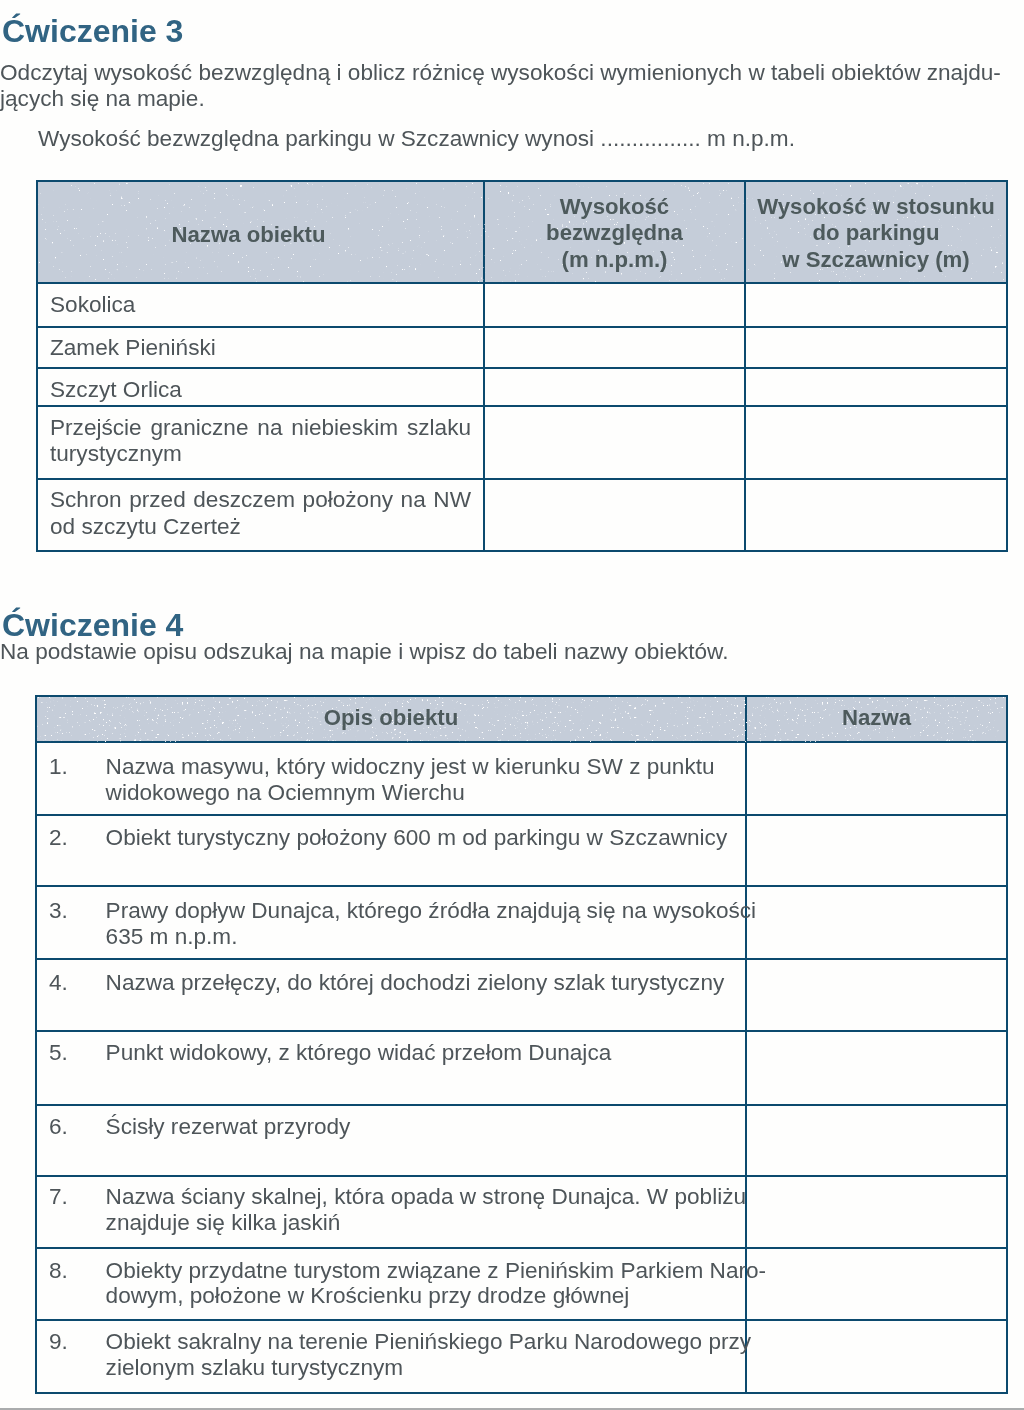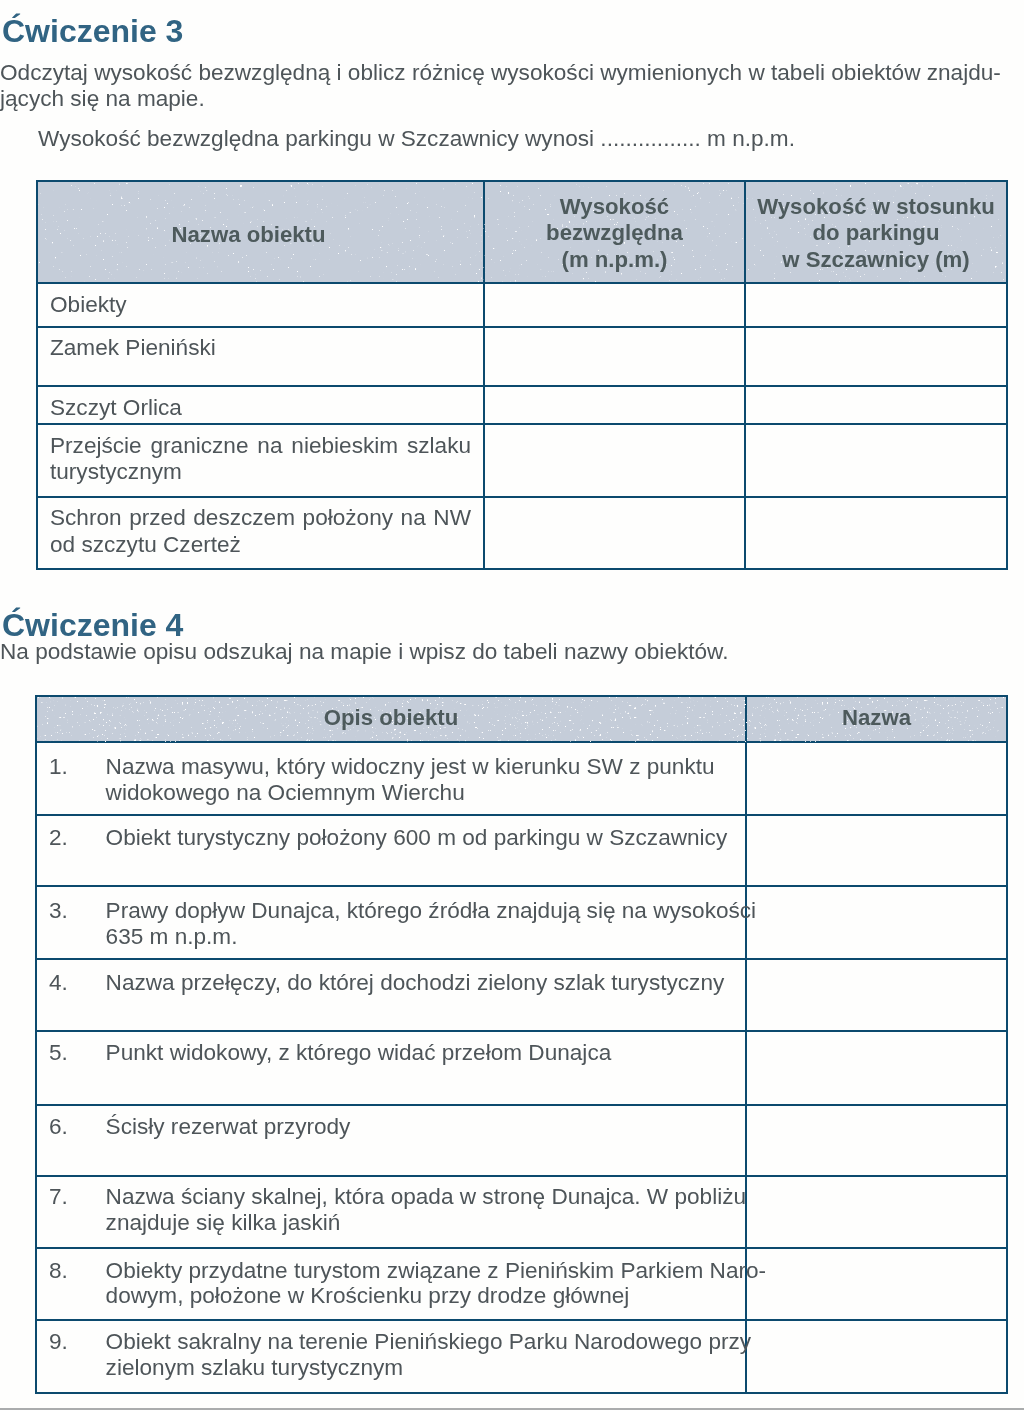--- a/index.html
+++ b/index.html
@@ -70,26 +70,26 @@
       <th>
             <span class="hl">Wysokość w stosunku</span>
             <span class="hl">do parkingu</span>
             <span class="hl">w Szczawnicy (m)</span>
           </th>
     </tr>
       </thead>
     <tbody id="t1body">
         <tr style="height: 44.7px;">
           <td>
-            <div class="cell" style="padding:8px 12px 0 12px"><span class="">Obiekty</span></div>
-          </td>
-          <td></td>
-          <td></td>
-        </tr>
-        <tr style="height: 59px; margin-top: 36px;">
+            <div class="cell" style="padding:8px 12px 0 12px"><span class="">Sokolica</span></div>
+          </td>
+          <td></td>
+          <td></td>
+        </tr>
+        <tr style="height: 41px; margin-top: 36px;">
           <td>
             <div class="cell" style="padding:7px 12px 0 12px"><span class="">Zamek Pieniński</span></div>
           </td>
           <td></td>
           <td></td>
         </tr>
         <tr style="height: 38px;">
           <td>
             <div class="cell" style="padding:7.8px 12px 0 12px"><span class="">Szczyt Orlica</span></div>
           </td>

